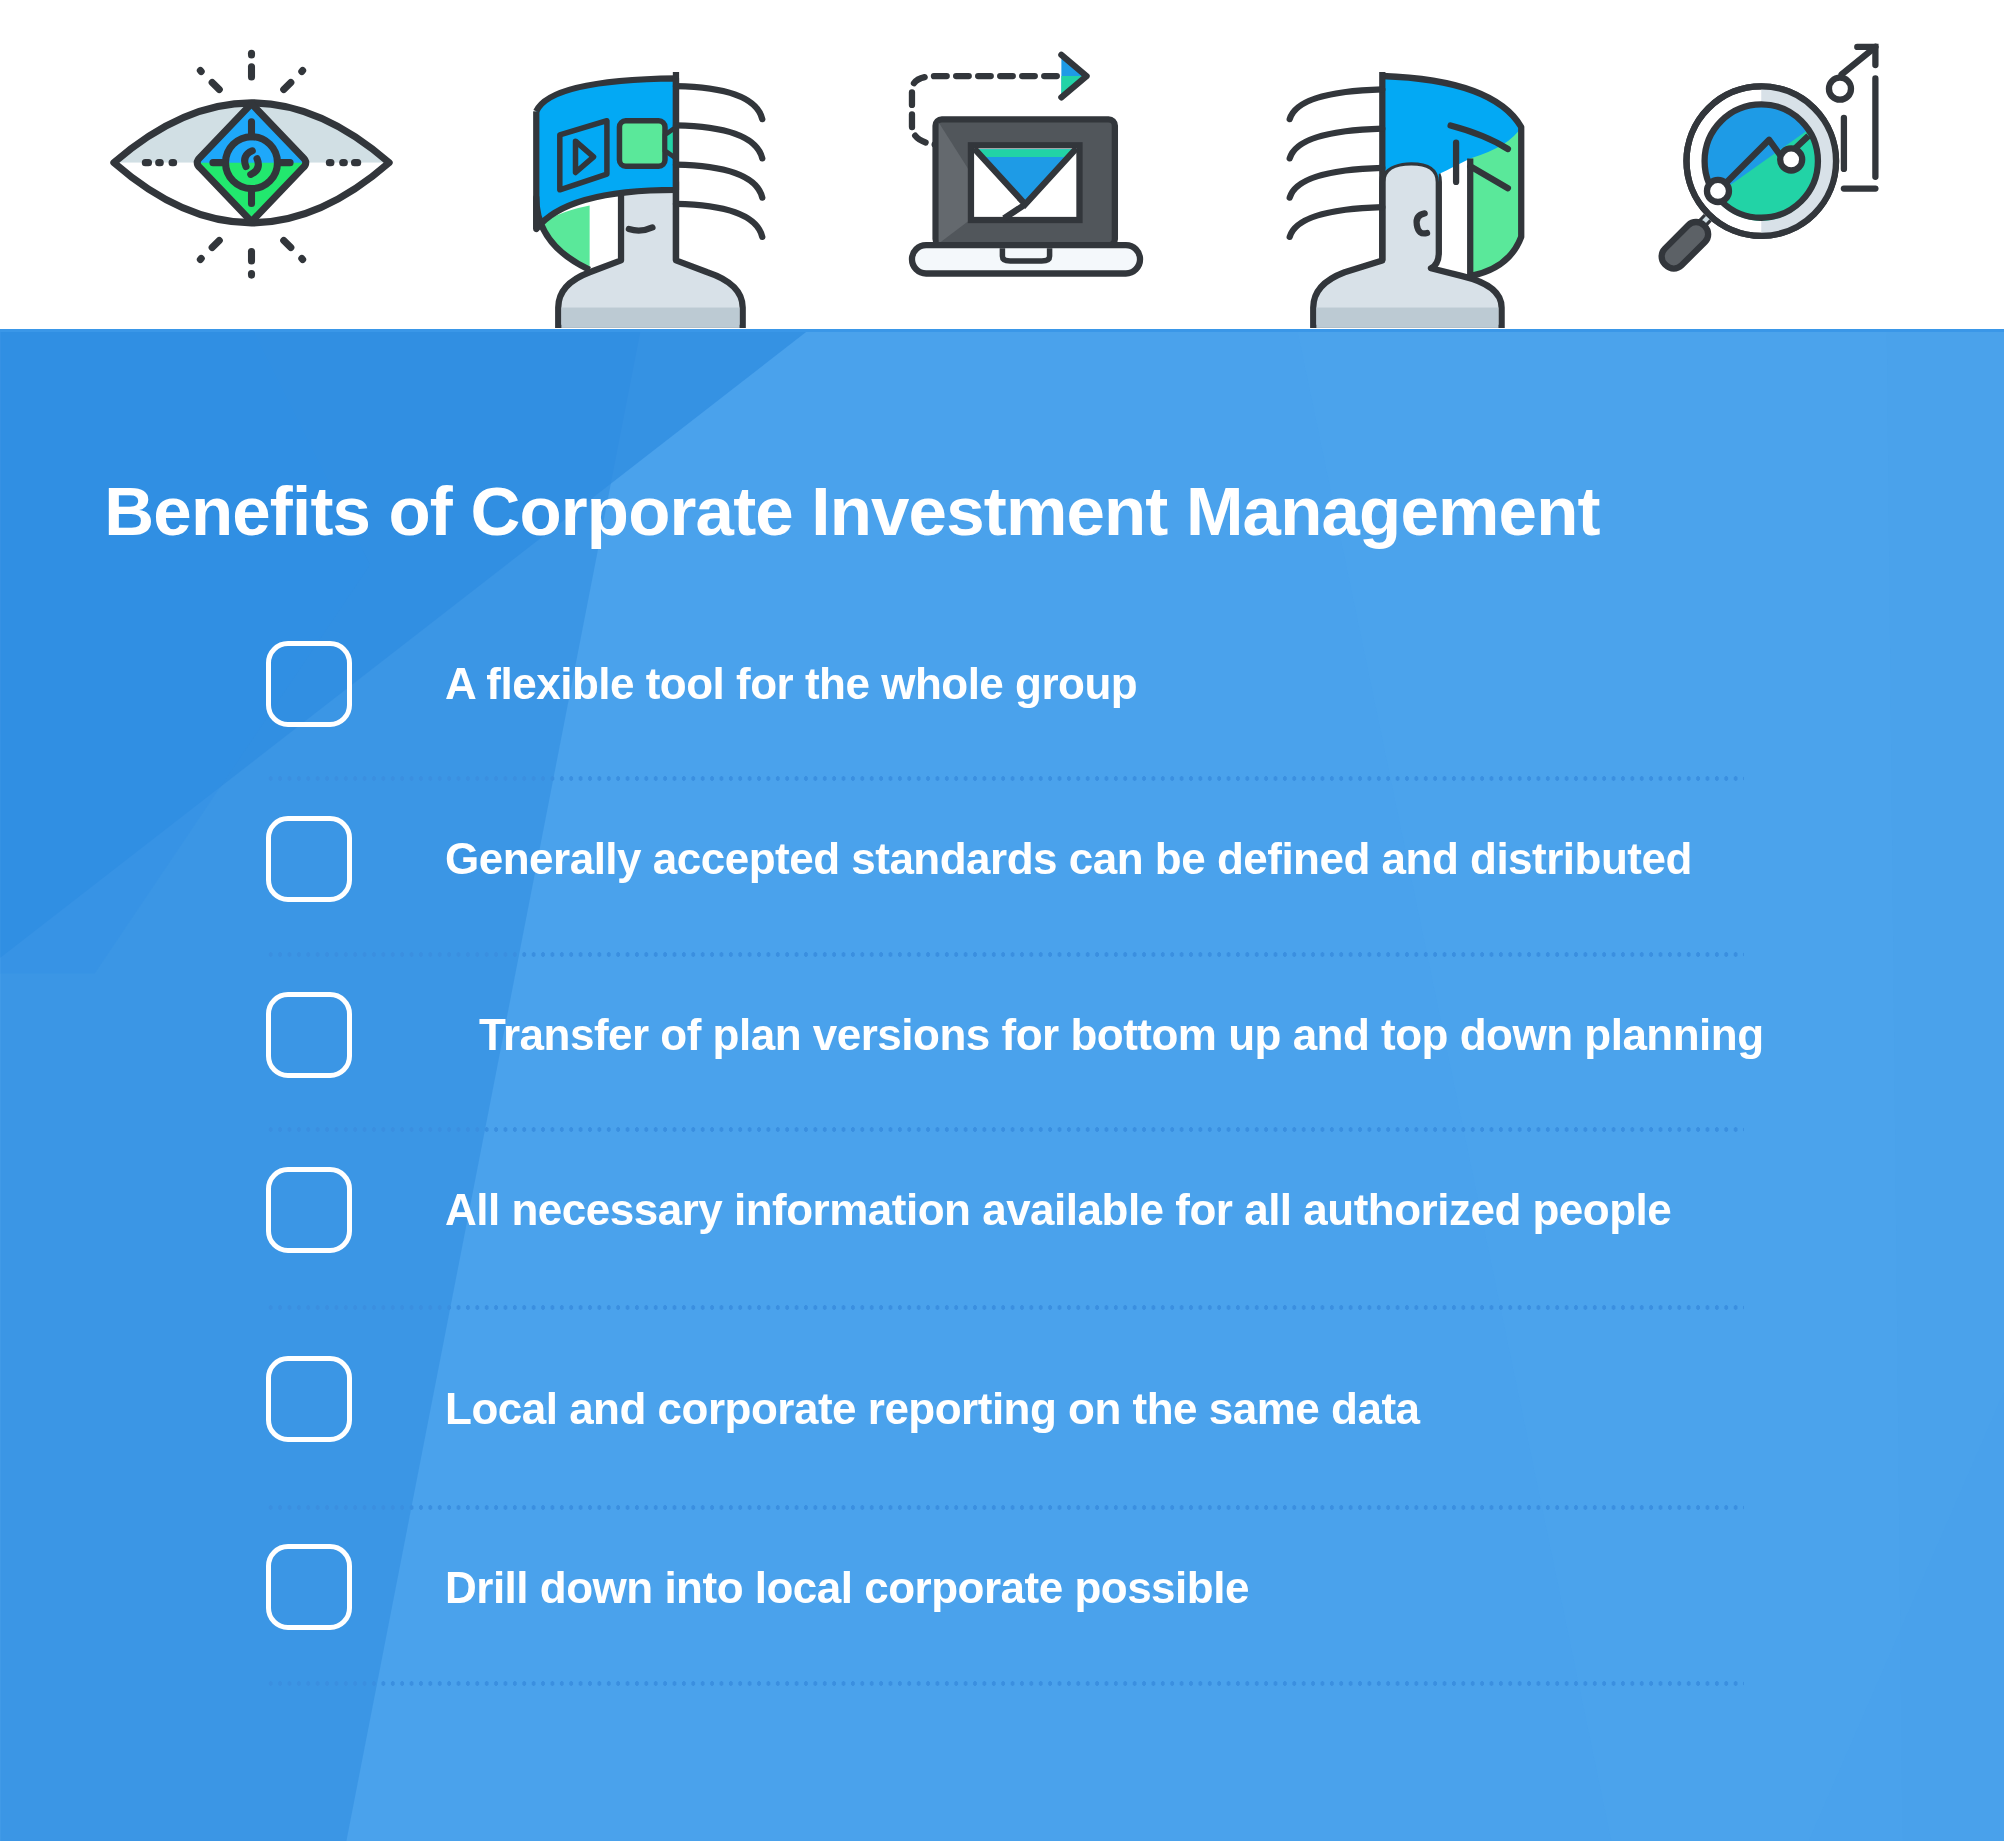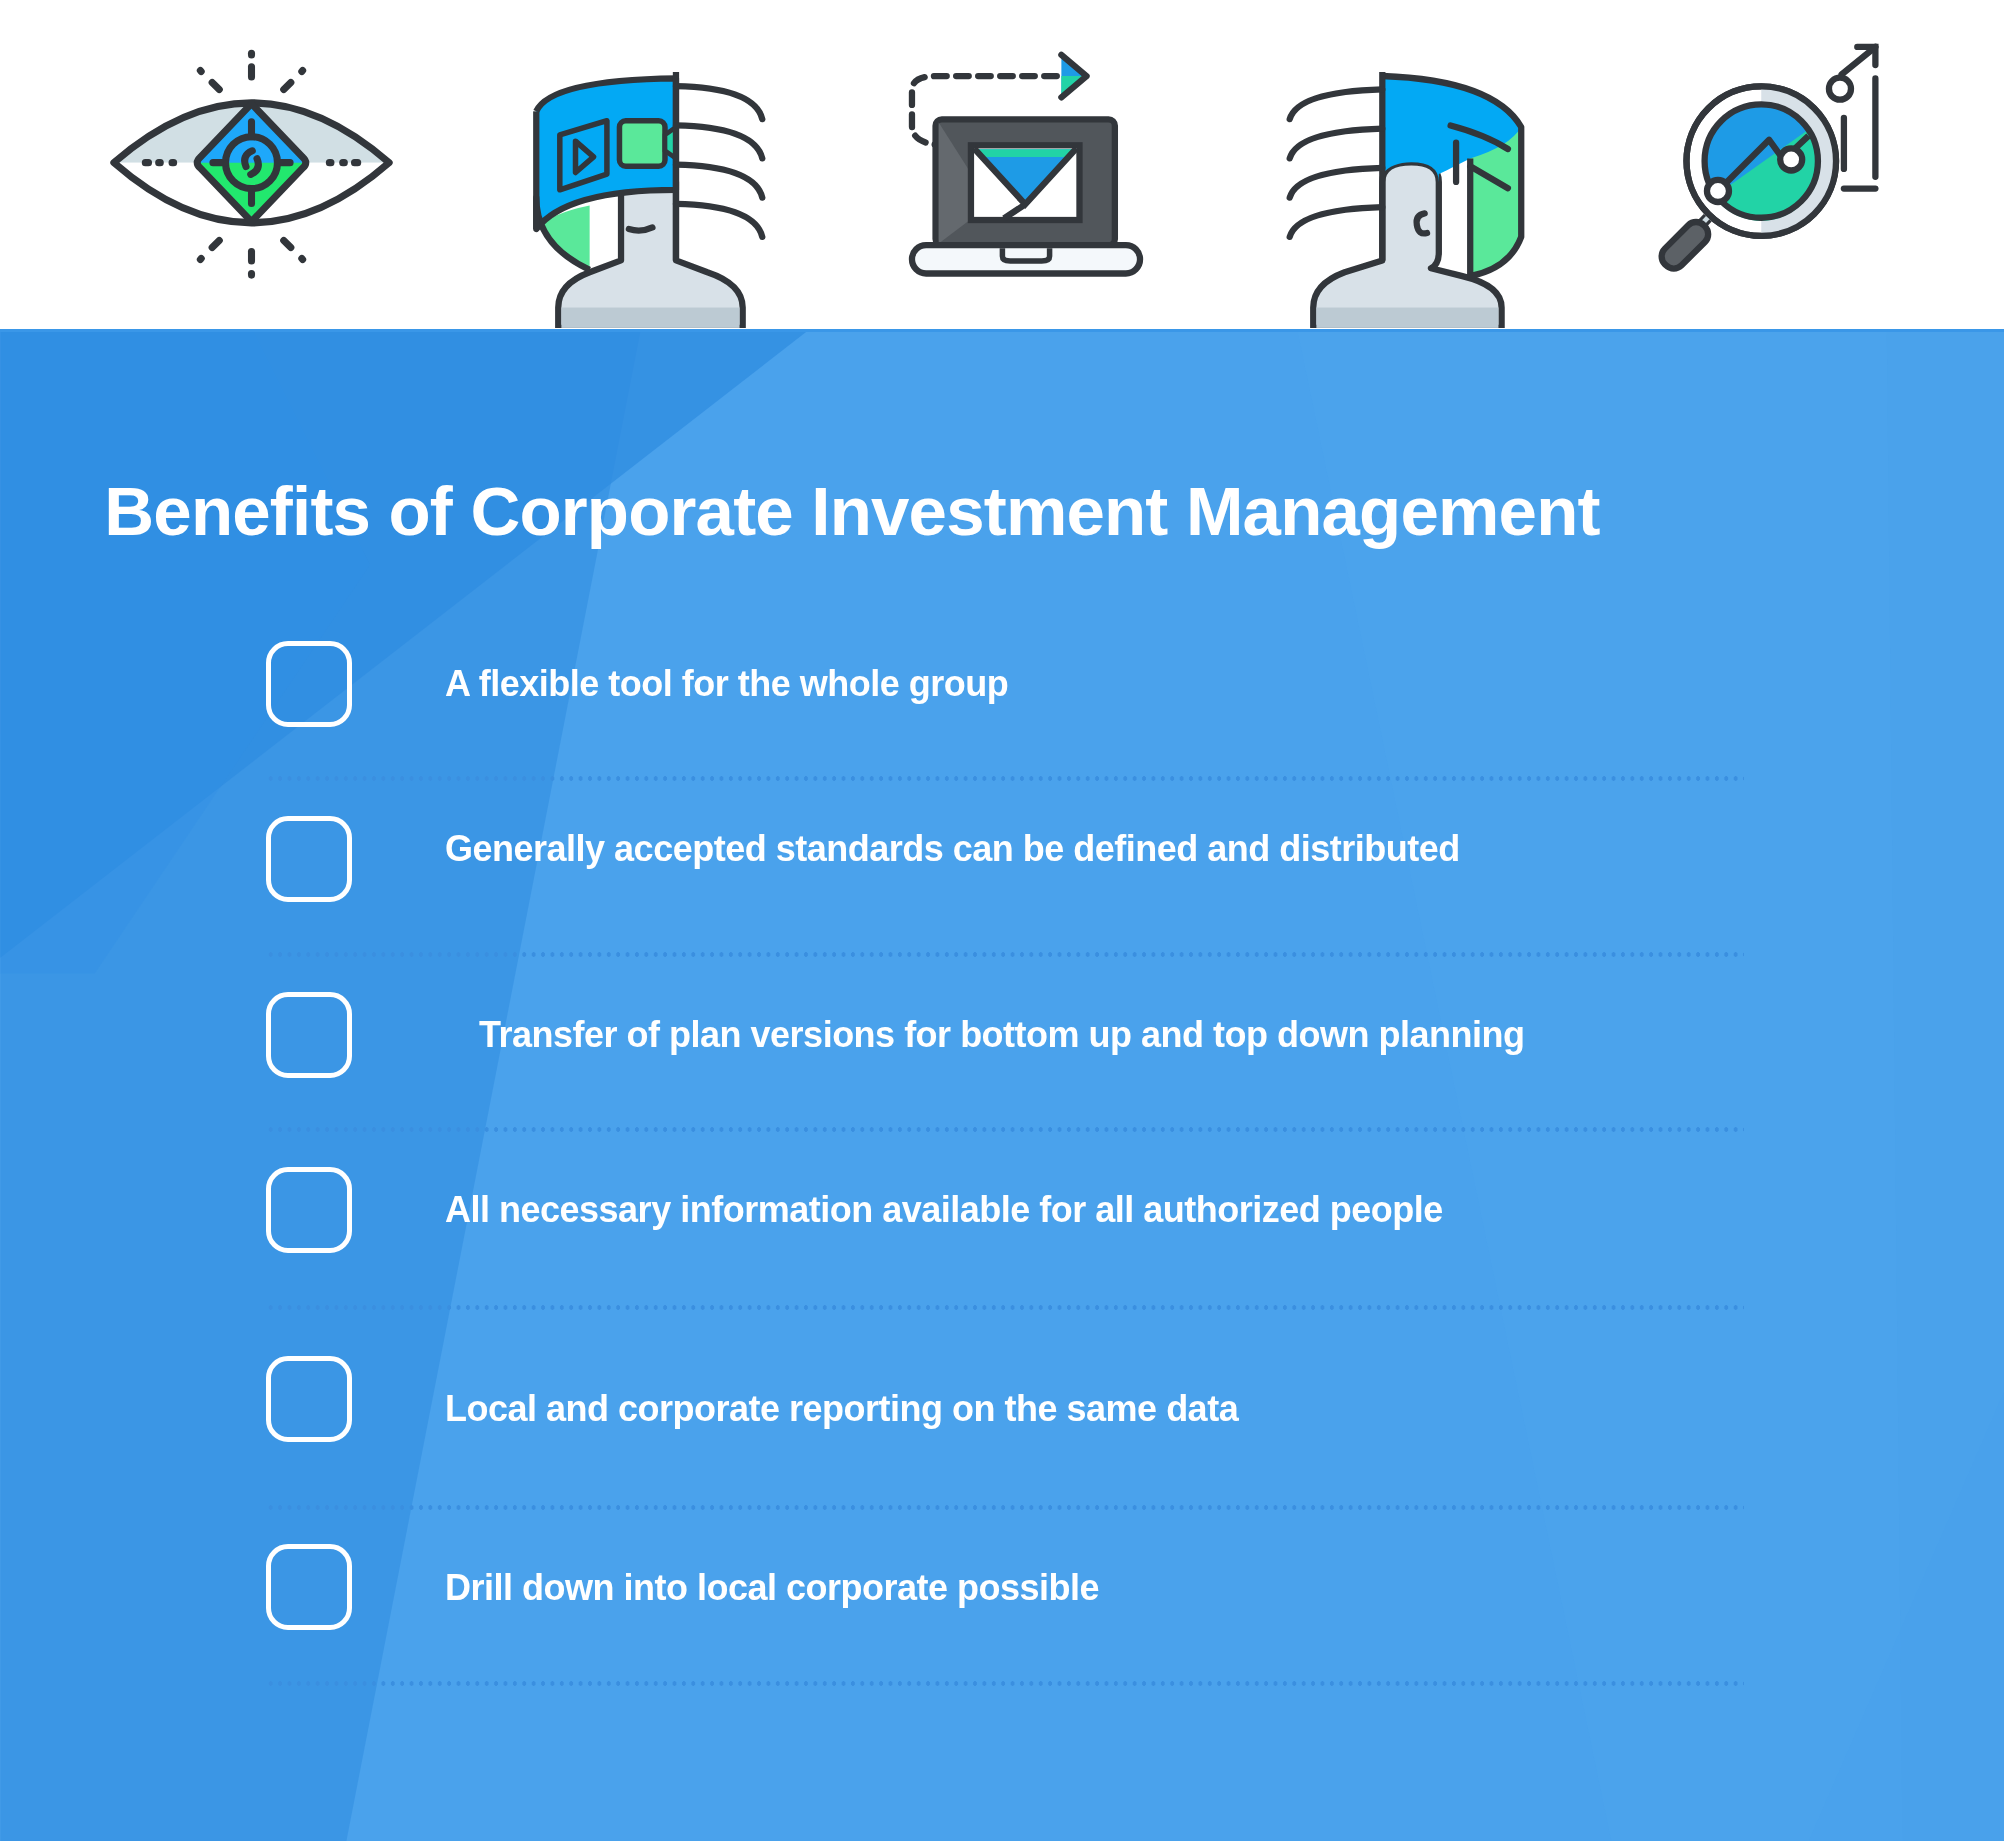--- a/index.html
+++ b/index.html
@@ -6,21 +6,21 @@
   body { width:2005px; height:1842px; position:relative; overflow:hidden; background:#ffffff; font-family:"Liberation Sans", "DejaVu Sans", sans-serif; }
   .header { position:absolute; left:0; top:0; width:2005px; height:329px; background:#ffffff; }
   .icon { position:absolute; }
   .panel { position:absolute; left:0; top:329px; width:2005px; height:1513px; background:#4aa2ec; overflow:hidden; }
   .panel-topline { position:absolute; left:0; top:0; width:100%; height:3.1px; background:#3a97e8; }
   .bg-shape { position:absolute; left:0; top:0; }
   .title { position:absolute; left:0; top:94px; width:1704px; text-align:center; color:#ffffff; font-weight:bold; font-size:69px; letter-spacing:-0.8px; line-height:86px; }
   .list { position:absolute; left:266px; top:0; width:1478px; }
   .item { position:absolute; left:0; width:1478px; }
   .checkbox { position:absolute; left:0; width:86px; height:86px; border:5.5px solid #ffffff; border-radius:22px; box-sizing:border-box; background:transparent; cursor:pointer; }
-  .label { position:absolute; left:179px; color:#ffffff; font-weight:bold; font-size:36px; letter-spacing:-0.5px; white-space:nowrap; line-height:44px; }
+  .label { position:absolute; left:179px; color:#ffffff; font-weight:bold; font-size:44px; letter-spacing:-0.5px; white-space:nowrap; line-height:44px; }
   .divider { position:absolute; left:0; width:1478px; height:4.7px; background-image:radial-gradient(circle, #3a8fe0 2px, transparent 2.4px); background-size:9.4px 4.7px; background-repeat:repeat-x; }
 </style>
 </head>
 <body>
 
 <div class="header">
 
   <svg class="icon" style="left:106px;top:47px" width="291" height="236" viewBox="0 0 370 300">
     <g stroke="#32363b" stroke-width="9" stroke-linecap="round" fill="none">
       <line x1="185" y1="8" x2="185" y2="10"></line>
@@ -152,21 +152,21 @@
 
   <div class="list">
     <div class="item" style="top:312px;">
       <div class="checkbox" style="top:0px;"></div>
       <div class="label" style="top:21px;">A flexible tool for the whole group</div>
     </div>
     <div class="divider" style="top:447px;"></div>
 
     <div class="item" style="top:487px;">
       <div class="checkbox" style="top:0px;"></div>
-      <div class="label" style="top:11px;">Generally accepted standards can be defined and distributed</div>
+      <div class="label" style="top:21px;">Generally accepted standards can be defined and distributed</div>
     </div>
     <div class="divider" style="top:623px;"></div>
 
     <div class="item" style="top:663px;">
       <div class="checkbox" style="top:0px;"></div>
       <div class="label" style="top:21px;margin-left:34px;">Transfer of plan versions for bottom up and top down planning</div>
     </div>
     <div class="divider" style="top:798px;"></div>
 
     <div class="item" style="top:838px;">

